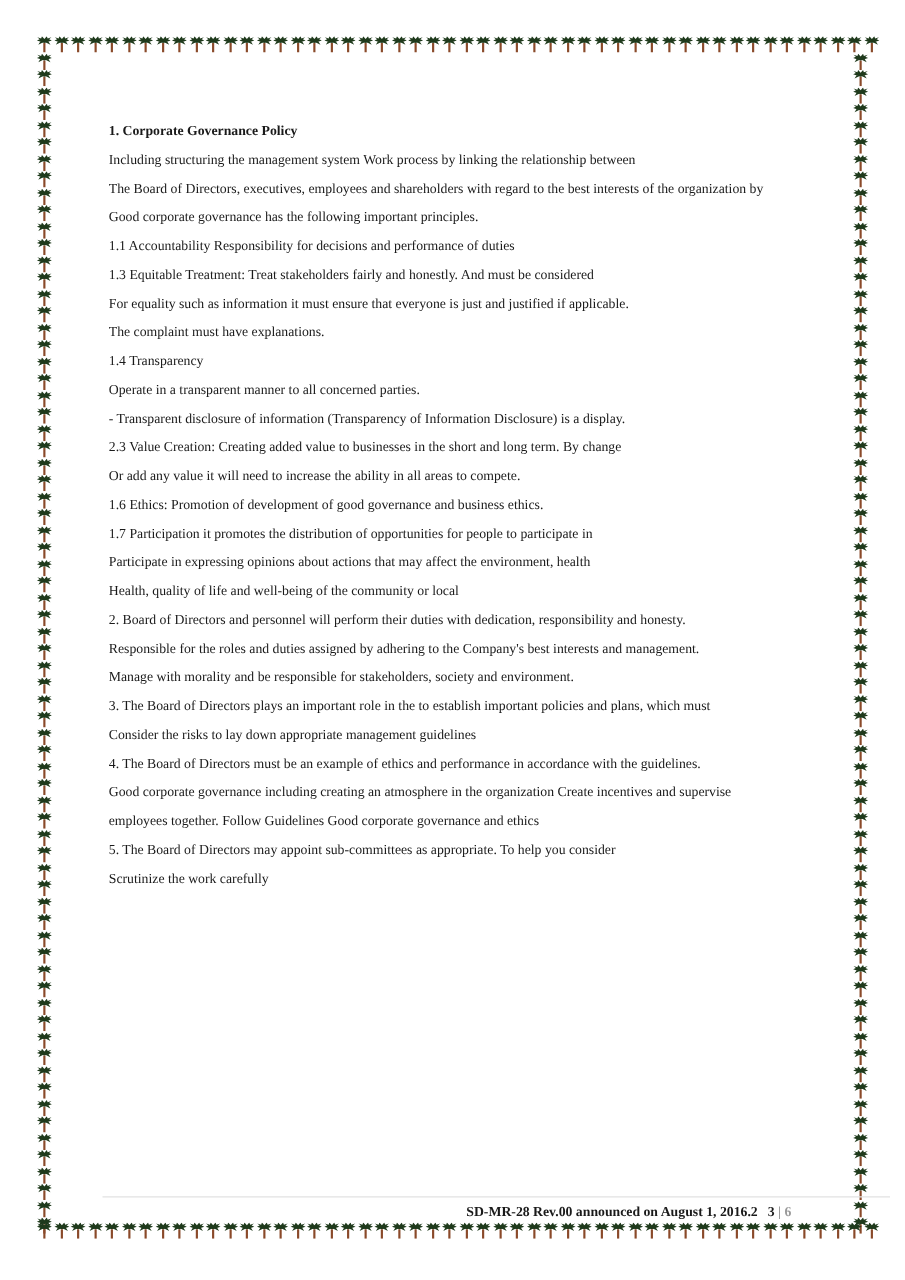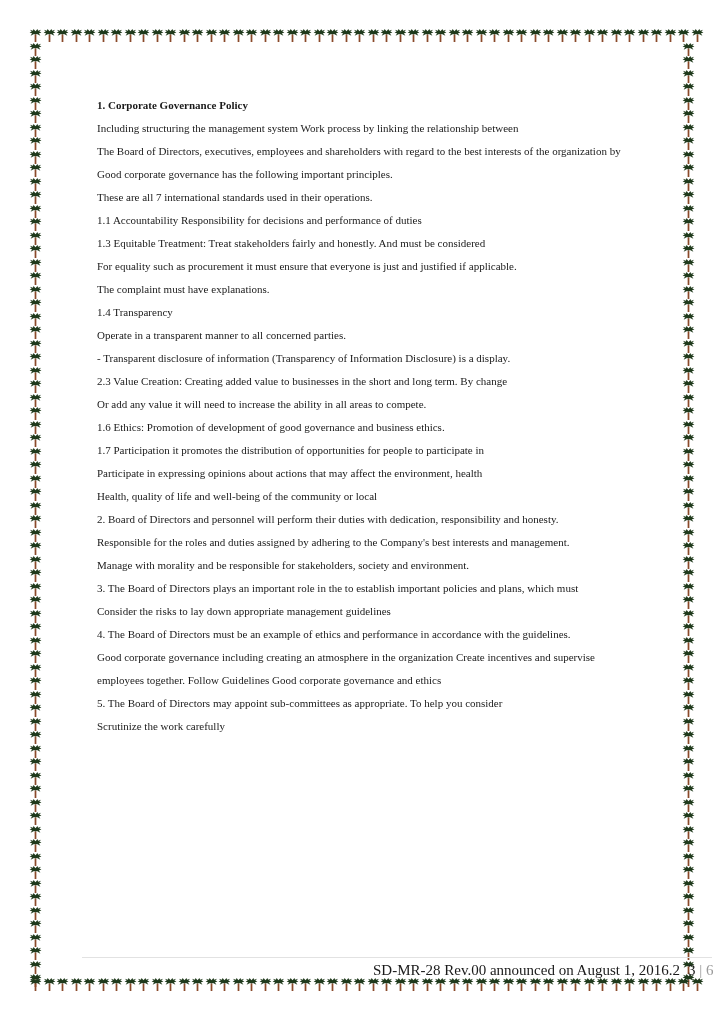--- a/index.html
+++ b/index.html
@@ -43,21 +43,21 @@
     left: 0; top: 0;
     width: 13px; height: 13px;
   }
   #border-top    { left: 29px;  top: 29px; }
   #border-bottom { left: 29px;  top: 978px; }
   #border-left   { left: 29px;  top: 42.5px; }
   #border-right  { left: 682px; top: 42.5px; }
 
   .content {
     position: absolute;
-    left: 97px;
+    left: 87px;
     top: 94px;
     width: 600px;
   }
   .line {
     font-size: 11px;
     line-height: 23px;
     height: 23px;
     white-space: nowrap;
     color: #1a1a1a;
   }
@@ -69,24 +69,25 @@
     left: 82px;
     top: 957px;
     width: 630px;
     height: 1px;
     background: #e2e2e2;
   }
   .footer {
     position: absolute;
     left: 373px;
     top: 963px;
-    font-size: 15px;
+    font-size: 11px;
     line-height: 14px;
     white-space: nowrap;
     color: #1a1a1a;
+    font-weight: bold;
   }
   .footer .page-num {
     margin-left: 8px;
   }
   .footer .sep, .footer .total {
     color: #9a9a9a;
   }
 </style>
 </head>
 <body>
@@ -1780,24 +1781,23 @@
           <path d="M6 4 L1.5 6.2 L3 3.8 Z M6 4 L10.5 6.2 L9 3.8 Z" fill="#1f3a1c"></path>
         </svg>
       </span>
     </div>
 
   <div class="content">
     <div class="line heading">1. Corporate Governance Policy</div>
     <div class="line">Including structuring the management system Work process by linking the relationship between</div>
     <div class="line">The Board of Directors, executives, employees and shareholders with regard to the best interests of the organization by</div>
     <div class="line">Good corporate governance has the following important principles.</div>
-    <div class="line">These are all 7 international standards used in their operations.</div>
     <div class="line">1.1 Accountability Responsibility for decisions and performance of duties</div>
     <div class="line">1.3 Equitable Treatment: Treat stakeholders fairly and honestly. And must be considered</div>
-    <div class="line">For equality such as procurement it must ensure that everyone is just and justified if applicable.</div>
+    <div class="line">For equality such as information it must ensure that everyone is just and justified if applicable.</div>
     <div class="line">The complaint must have explanations.</div>
     <div class="line">1.4 Transparency</div>
     <div class="line">Operate in a transparent manner to all concerned parties.</div>
     <div class="line">- Transparent disclosure of information (Transparency of Information Disclosure) is a display.</div>
     <div class="line">2.3 Value Creation: Creating added value to businesses in the short and long term. By change</div>
     <div class="line">Or add any value it will need to increase the ability in all areas to compete.</div>
     <div class="line">1.6 Ethics: Promotion of development of good governance and business ethics.</div>
     <div class="line">1.7 Participation it promotes the distribution of opportunities for people to participate in</div>
     <div class="line">Participate in expressing opinions about actions that may affect the environment, health</div>
     <div class="line">Health, quality of life and well-being of the community or local</div>

